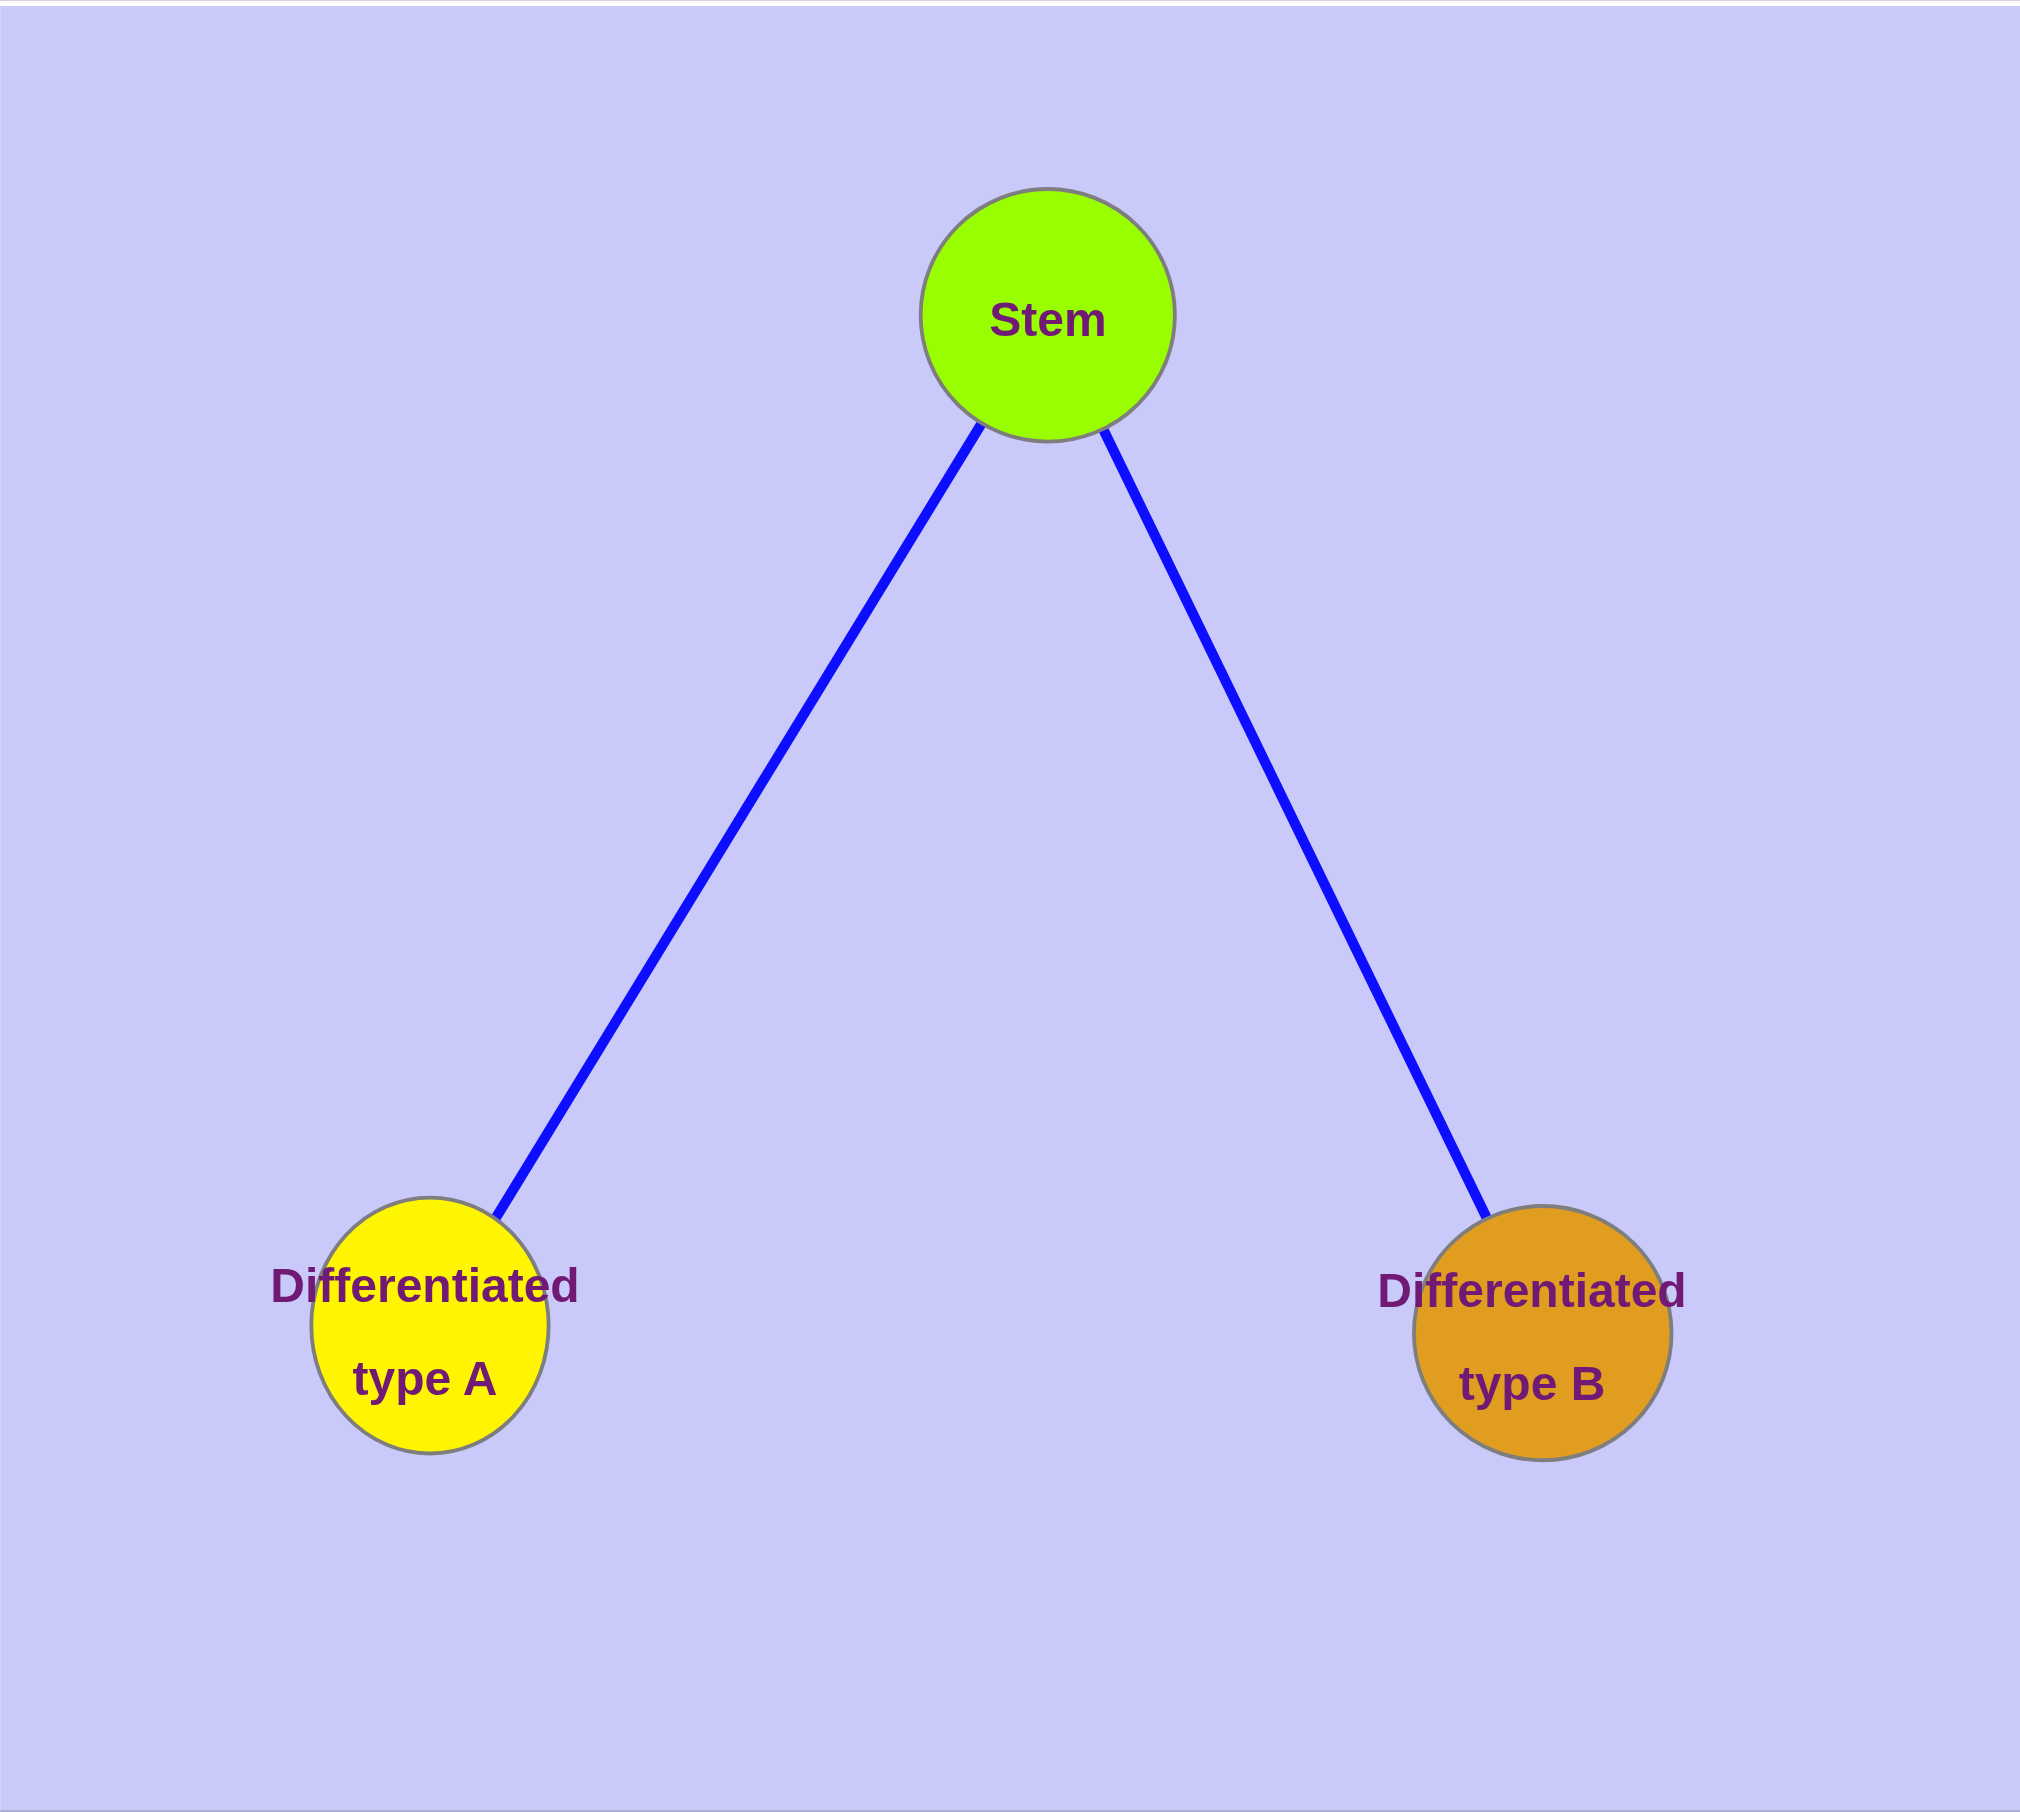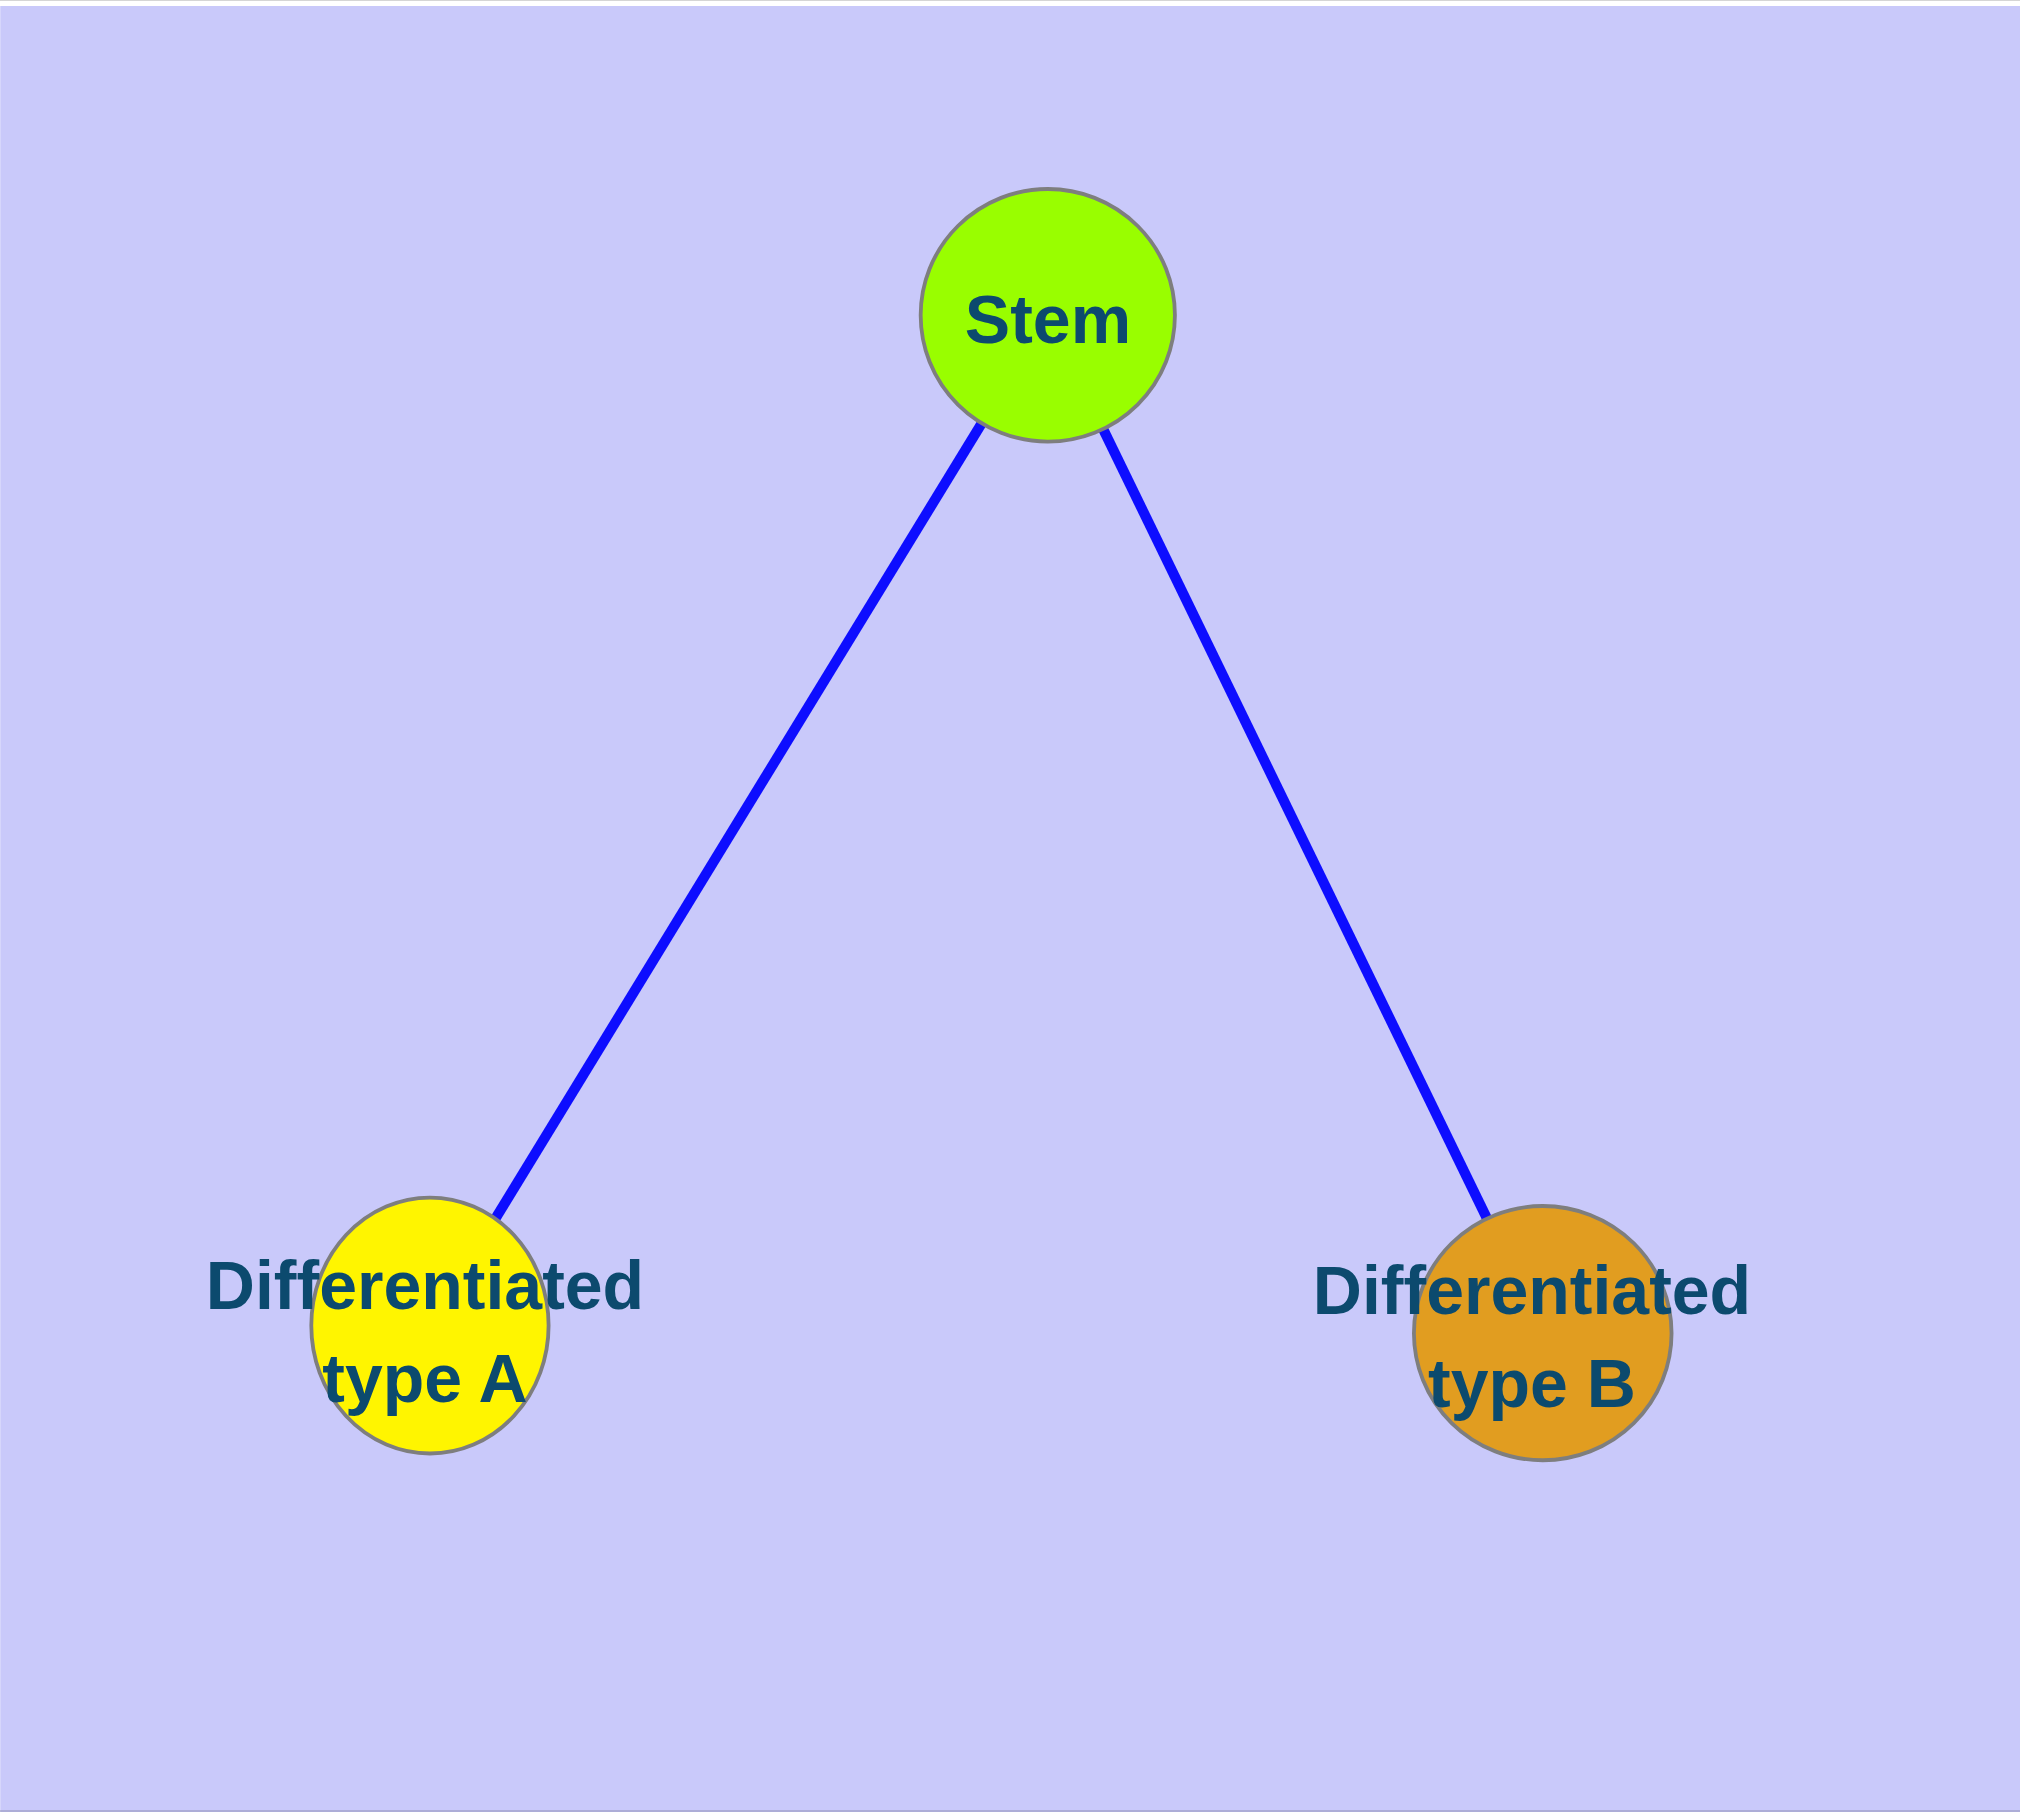--- a/index.html
+++ b/index.html
@@ -46,23 +46,23 @@
     left: 0;
     right: 0;
     height: 1.7px;
     background: rgba(120, 120, 150, 0.35);
     z-index: 3;
   }
   .node-label {
     position: absolute;
     transform: translate(-50%, -50%);
     font-weight: bold;
-    font-size: 68px;
+    font-size: 48px;
     line-height: 93px;
-    color: #0c4a6e;
+    color: #701a75;
     text-align: center;
     white-space: pre-line;
     letter-spacing: 0px;
     z-index: 2;
   }
 </style>
 </head>
 <body>
 
 <div class="screen">

